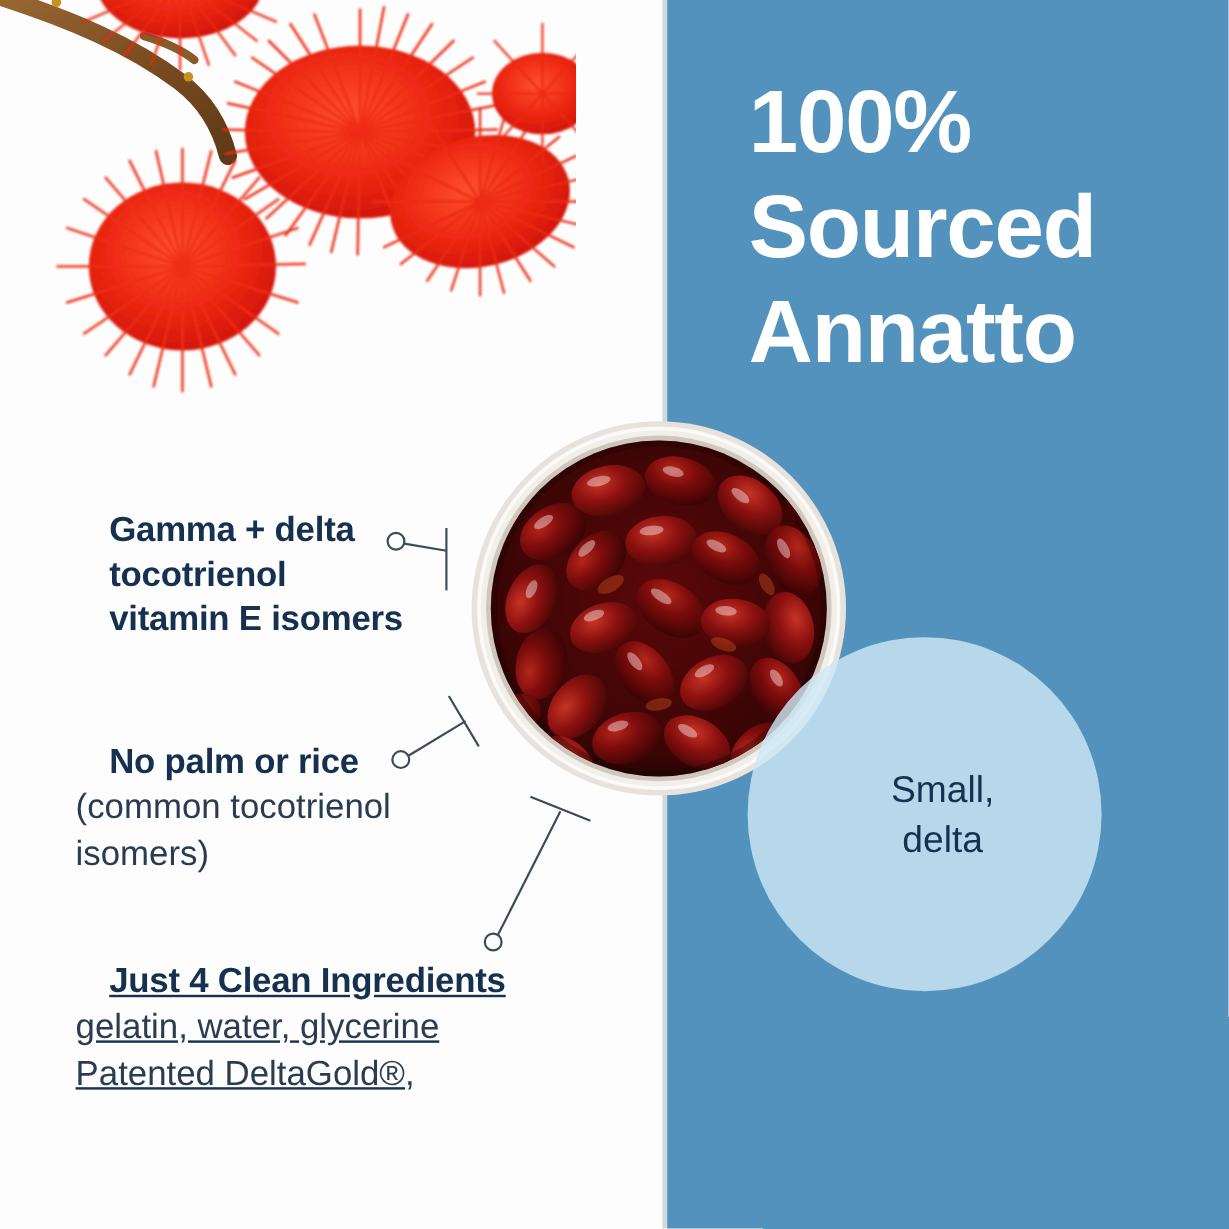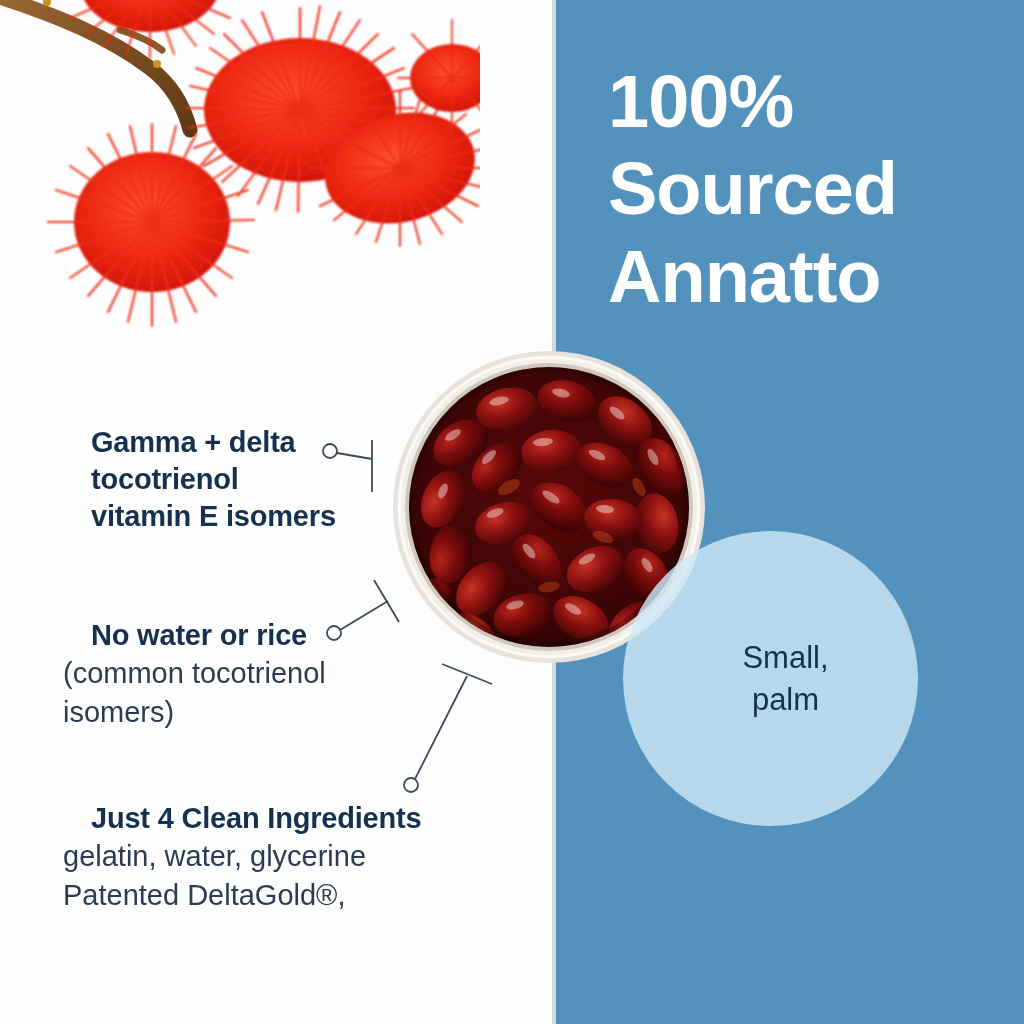--- a/index.html
+++ b/index.html
@@ -42,21 +42,21 @@
     position: absolute;
     left: 608px;
     top: 58px;
     width: 400px;
     color: #ffffff;
     font-size: 74px;
     font-weight: bold;
     line-height: 1.18;
     letter-spacing: -1px;
   }
-  .headline .line { display: block; white-space: nowrap; }
+  .headline .line { display: block; white-space: nowrap; margin-left: 16px; }
 
   
   .pods {
     position: absolute;
     left: 0;
     top: -10px;
     width: 480px;
     height: 340px;
   }
 
@@ -123,21 +123,21 @@
     display: block;
     font-weight: normal;
     font-size: 29px;
     line-height: 1.33;
     color: #2b3c52;
     margin-left: 16px;
   }
 
   #callout-1 { left: 47px; top: 424px; width: 330px; }
   #callout-2 { left: 47px; top: 617px; width: 350px; }
-  #callout-3 { left: 47px; top: 800px; width: 470px; }
+  #callout-3 { left: 47px; top: 800px; width: 470px; text-decoration: underline; }
 </style>
 </head>
 <body>
 
 <div id="infographic">
 
   <div class="panel-edge"></div>
   <div class="blue-panel"></div>
 
   <svg class="pods" viewBox="0 0 480 340">
@@ -373,21 +373,21 @@
       </g>
 
       <circle cx="160" cy="160" r="140" fill="none" stroke="#1c0202" stroke-width="10" opacity="0.35"></circle>
     </g>
     <circle cx="160" cy="160" r="150" fill="none" stroke="#ffffff" stroke-width="3" opacity="0.75"></circle>
   </svg>
 
   <div class="light-circle"></div>
   <div class="circle-text">
     <span class="line">Small,</span>
-    <span class="line">palm</span>
+    <span class="line">delta</span>
   </div>
 
   <div class="headline">
     <span class="line">100%</span>
     <span class="line">Sourced</span>
     <span class="line">Annatto</span>
   </div>
 
   <svg class="leaders" viewBox="0 0 1024 1024">
     <g stroke="#3d4a5c" stroke-width="1.8" fill="none">
@@ -412,21 +412,21 @@
     </g>
   </svg>
 
   <div class="callout" id="callout-1">
     <span class="bold">Gamma + delta</span>
     <span class="bold">tocotrienol</span>
     <span class="bold">vitamin E isomers</span>
   </div>
 
   <div class="callout" id="callout-2">
-    <span class="bold">No water or rice</span>
+    <span class="bold">No palm or rice</span>
     <span class="reg">(common tocotrienol</span>
     <span class="reg">isomers)</span>
   </div>
 
   <div class="callout" id="callout-3">
     <span class="bold">Just 4 Clean Ingredients</span>
     <span class="reg">gelatin, water, glycerine</span>
     <span class="reg">Patented DeltaGold®,</span>
   </div>
 

